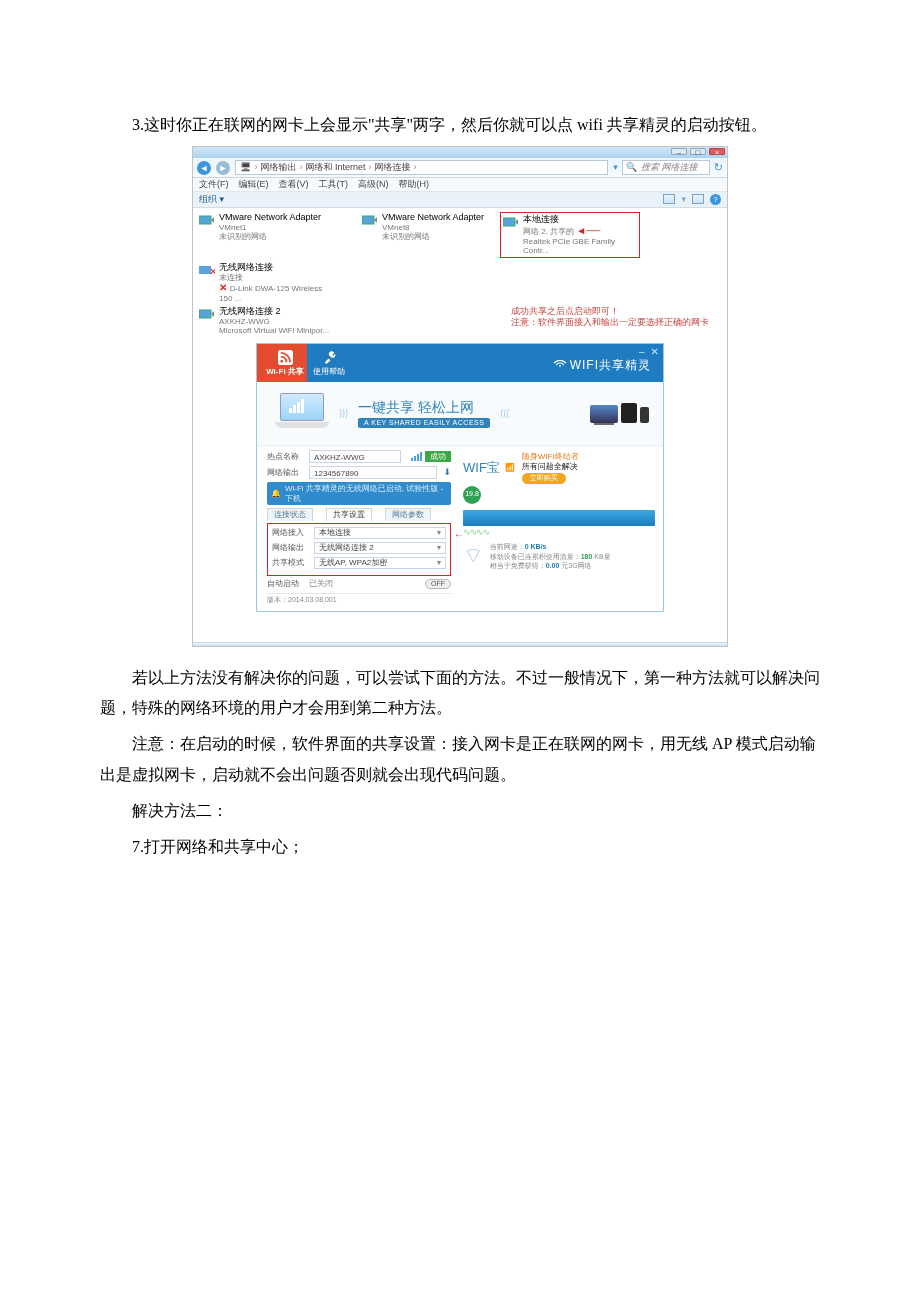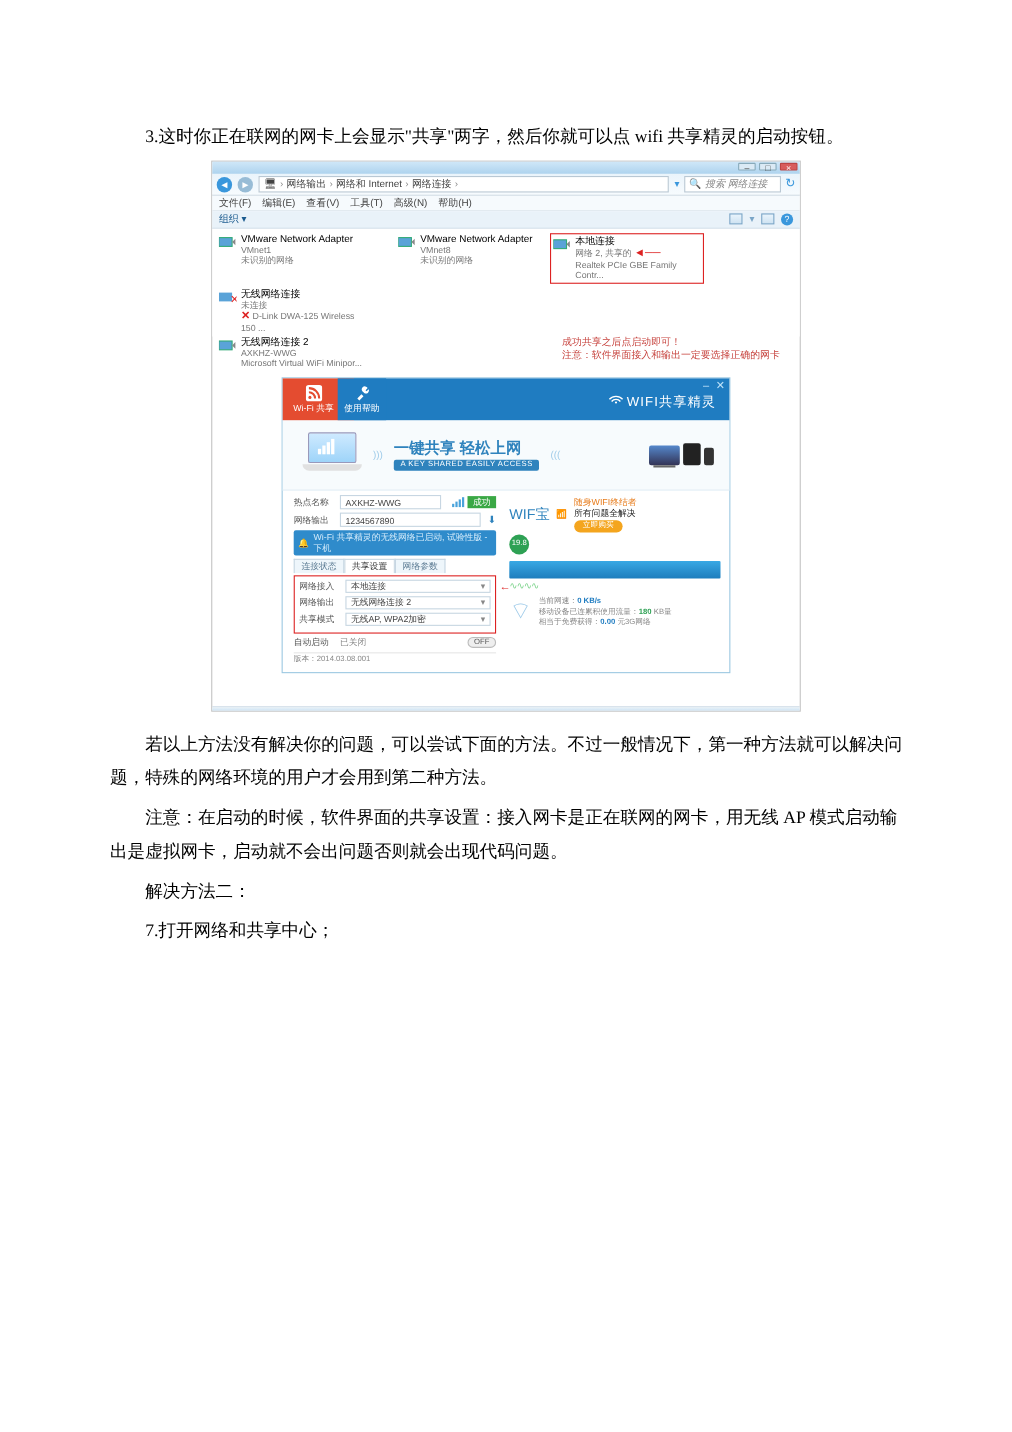--- a/index.html
+++ b/index.html
@@ -87,38 +87,38 @@
     width: 408px; margin: 4px auto 30px auto; background: #fff;
     border: 1px solid #9cc8e2; position:relative;
   }
   .app-header {
     height: 38px;
     background: linear-gradient(90deg,#e44c30 0,#e44c30 16%, #1f7cc1 16%, #1f7cc1 100%);
     display:flex; align-items:center; color:#fff; position:relative;
   }
   .app-tabs { display:flex; gap:0px; padding-left:6px; height:100%; align-items:flex-end;}
   .app-tab { display:flex; flex-direction:column; align-items:center; justify-content:center; width:44px; height:100%; font-size:8px; gap:2px; cursor:pointer;}
-  .app-tab.active { background: rgba(255,255,255,0.0);}
+  .app-tab.active { background: rgba(255,255,255,0.0); font-weight: bold;}
   .app-tab .ic { width:16px; height:16px; display:flex; align-items:center; justify-content:center;}
   .app-logo { margin-left:auto; padding-right:12px; font-size:12px; letter-spacing:1px; display:flex; align-items:flex-end; gap:2px;}
   .app-logo .arcs { display:inline-block; margin-bottom:2px;}
   .app-winbtns { position:absolute; right:4px; top:2px; display:flex; gap:6px; color:#bfe3fa; font-size:10px;}
 
   .banner {
     height: 64px; display:flex; align-items:center; gap:10px; padding: 0 14px 0 18px;
     background: #f7fbfd;
     border-bottom:1px solid #e3eef6;
   }
   .laptop { width:54px; height:40px; position:relative;}
   .laptop .screen{ width:44px; height:28px; background:linear-gradient(#cfeaff,#9ed4f9); border:1px solid #99b; border-radius:2px; margin:0 auto;}
   .laptop .bars { position:absolute; top:6px; left:14px; display:flex; align-items:flex-end; gap:1px;}
   .laptop .bars span{ width:3px; background:#fff; display:inline-block;}
   .laptop .base{ width:54px; height:6px; background:#e1e1e1; border-radius:0 0 6px 6px; margin-top:1px;}
   .slogan-box { display:flex; flex-direction:column;}
-  .slogan-cn { color:#2f83bd; font-size:14px; font-weight:700;}
+  .slogan-cn { color:#2f83bd; font-size:14px; font-weight:400;}
   .slogan-en { background:#2f83bd; color:#fff; font-size:7px; padding:1px 6px; border-radius:2px; letter-spacing:0.5px; margin-top:2px; display:inline-block;}
   .devices { margin-left:auto; display:flex; gap:3px; align-items:flex-end;}
   .dev { background:#333; border-radius:2px;}
   .dev.monitor { width:28px; height:18px; background:linear-gradient(#5588cc,#335);}
   .dev.monitor::after{content:"";display:block;width:20px;height:2px;background:#666;margin:18px auto 0;}
   .dev.tablet { width:16px; height:20px; background:#222;}
   .dev.phone { width:9px; height:16px;}
   .arcs2 { color:#9fcbe9;}
 
   .app-body { display:flex; }
@@ -128,21 +128,21 @@
   .form-row .inp { flex:1; border:1px solid #c7d6e2; background:#fff; padding:1px 4px; height:13px; line-height:11px; color:#444;}
   .signal-btn { display:flex; align-items:center; gap:3px; margin-left:4px;}
   .signal-btn .bars{display:flex; align-items:flex-end; gap:1px;}
   .signal-btn .bars span{display:inline-block; width:2px; background:#4aa3db;}
   .signal-btn .ok { background:#3aa845; color:#fff; padding:1px 5px; font-size:8px;}
   .down-icon{ color:#2f83bd; font-size:9px;}
 
   .blue-strip { background:#2f8bcb; color:#d5ecfb; font-size:8px; padding:2px 4px; display:flex; align-items:center; gap:4px; border-radius:2px; margin:2px 0 3px;}
   .blue-strip .bell{ color:#ffe08a;}
 
-  .subtabs { display:flex; gap:0; margin-bottom:2px;}
+  .subtabs { display:flex; gap:13px; margin-bottom:2px;}
   .subtab { border:1px solid #c7d6e2; border-bottom:none; padding:1px 6px; background:#eef6fb; font-size:8px; color:#5a7a92;}
   .subtab.active{ background:#fff; color:#333;}
 
   .red-box { border:1px solid #d22; padding:3px 4px; position:relative;}
   .dd { border:1px solid #c7d6e2; background:#fff; padding:0 4px; height:12px; line-height:11px; color:#444; flex:1; display:flex; align-items:center;}
   .dd::after{content:"▾"; margin-left:auto; color:#888; font-size:8px;}
   .red-arrow2 { position:absolute; right:-14px; top:4px; color:#d22; font-size:10px;}
   .off-btn { background:#eee; border:1px solid #bbb; padding:0 5px; font-size:7px; margin-left:6px; border-radius:6px; color:#555;}
   .ver { font-size:7px; color:#888; margin-top:4px; border-top:1px solid #e6e6e6; padding-top:2px;}
 

